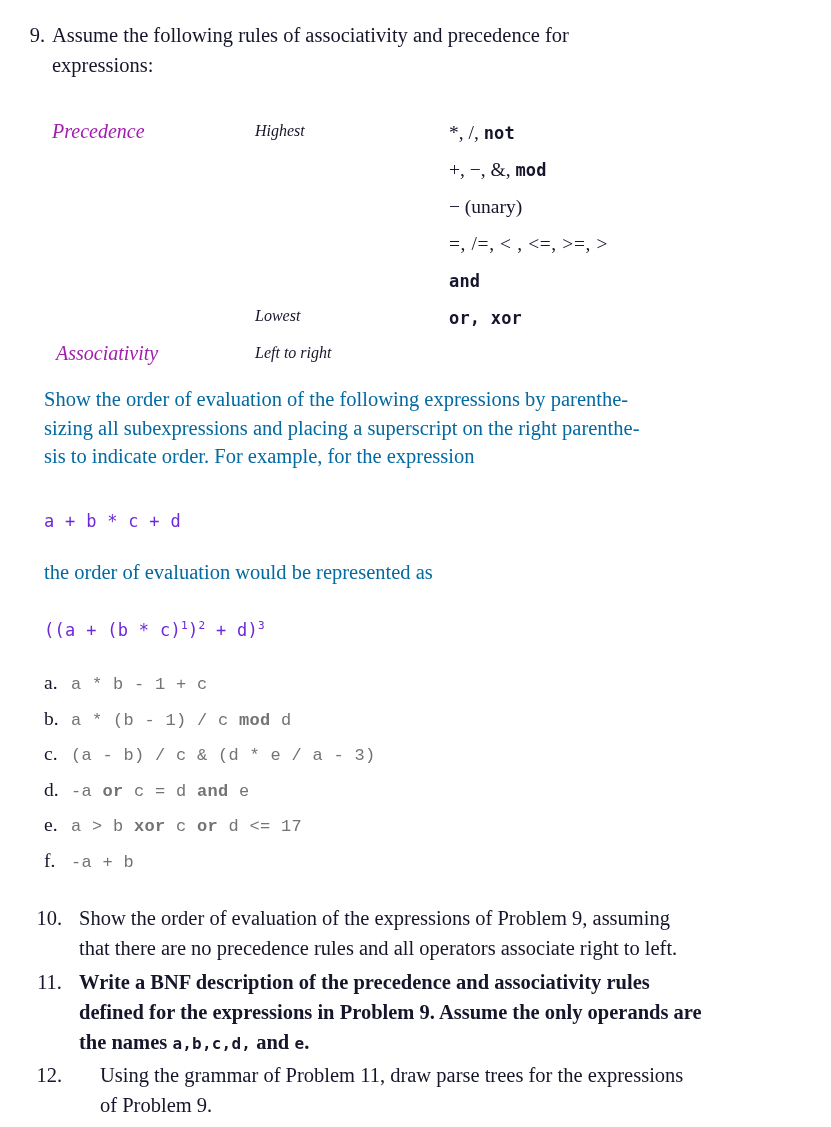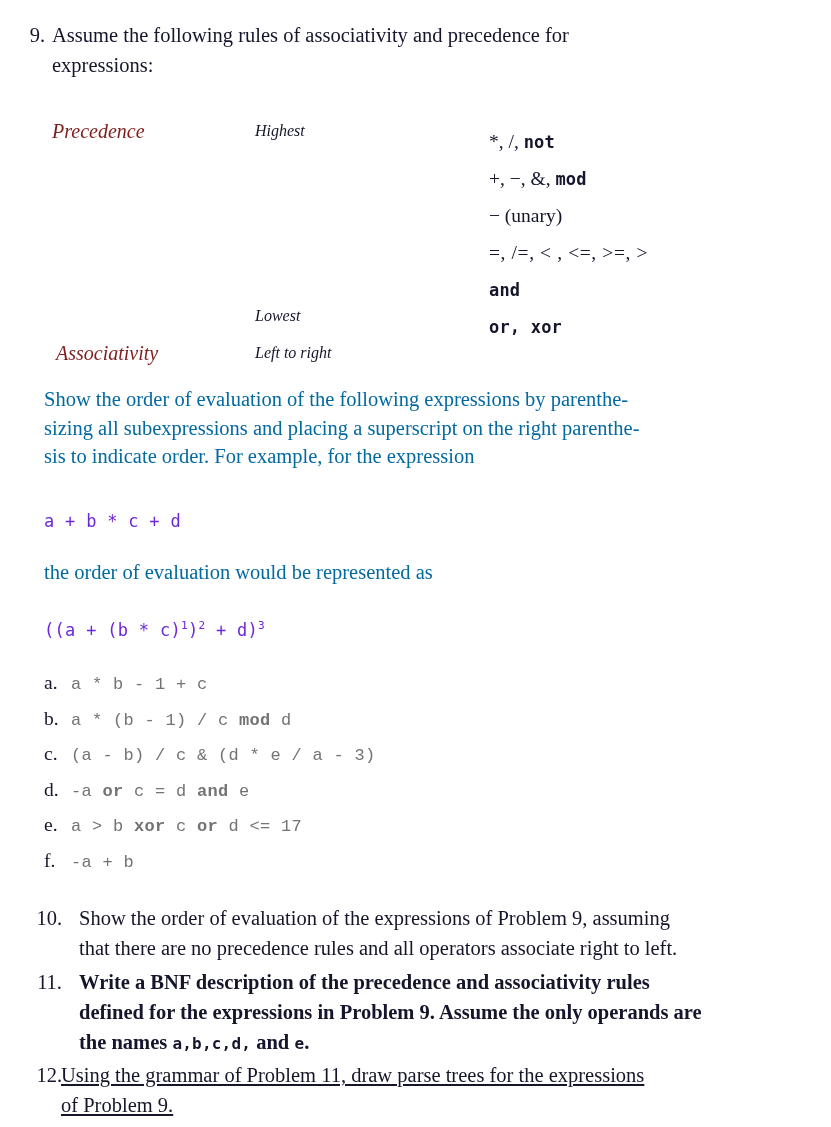--- a/index.html
+++ b/index.html
@@ -56,40 +56,39 @@
     position: relative;
     height: 37px;
   }
   .col-label {
     position: absolute;
     left: 0;
     top: 0;
     font-style: italic;
     font-size: 20px;
     line-height: 26px;
-    color: #7f1d1d;
+    color: #a21caf;
   }
   .col-level {
     position: absolute;
     left: 203px;
     top: 0;
     font-style: italic;
     font-size: 16px;
     line-height: 26px;
     color: #15152b;
   }
   .col-ops {
     position: absolute;
     left: 397px;
-    top: 11px;
+    top: 2px;
     font-size: 19px;
     line-height: 26px;
     color: #15152b;
     white-space: pre;
-    margin-left: 40px;
   }
   .col-ops .sym {
     font-family: "Liberation Serif", "DejaVu Serif", serif;
     font-size: 19.5px;
   }
   .col-ops .kw {
     font-family: "DejaVu Sans Mono", "Liberation Mono", monospace;
     font-weight: bold;
     font-size: 17px;
     letter-spacing: 0.2px;
@@ -258,19 +257,19 @@
     <span class="pnum">11.</span>
     <div class="pbody" style="margin-left:62px;font-weight:bold;">
       <div>Write a BNF description of the precedence and associativity rules</div>
       <div>defined for the expressions in Problem 9. Assume the only operands are</div>
       <div><span>the names </span><span class="mono-inline">a,b,c,d,</span><span> and </span><span class="mono-inline">e</span><span>.</span></div>
     </div>
   </div>
 
   <div class="problem" style="left:17px; top:1060px; width:800px;">
     <span class="pnum">12.</span>
-    <div class="pbody" style="margin-left:44px;text-decoration:underline;">
+    <div class="pbody" style="margin-left:83px;">
       <div>Using the grammar of Problem 11, draw parse trees for the expressions</div>
       <div>of Problem 9.</div>
     </div>
   </div>
 
 </div>
 
 </body></html>

